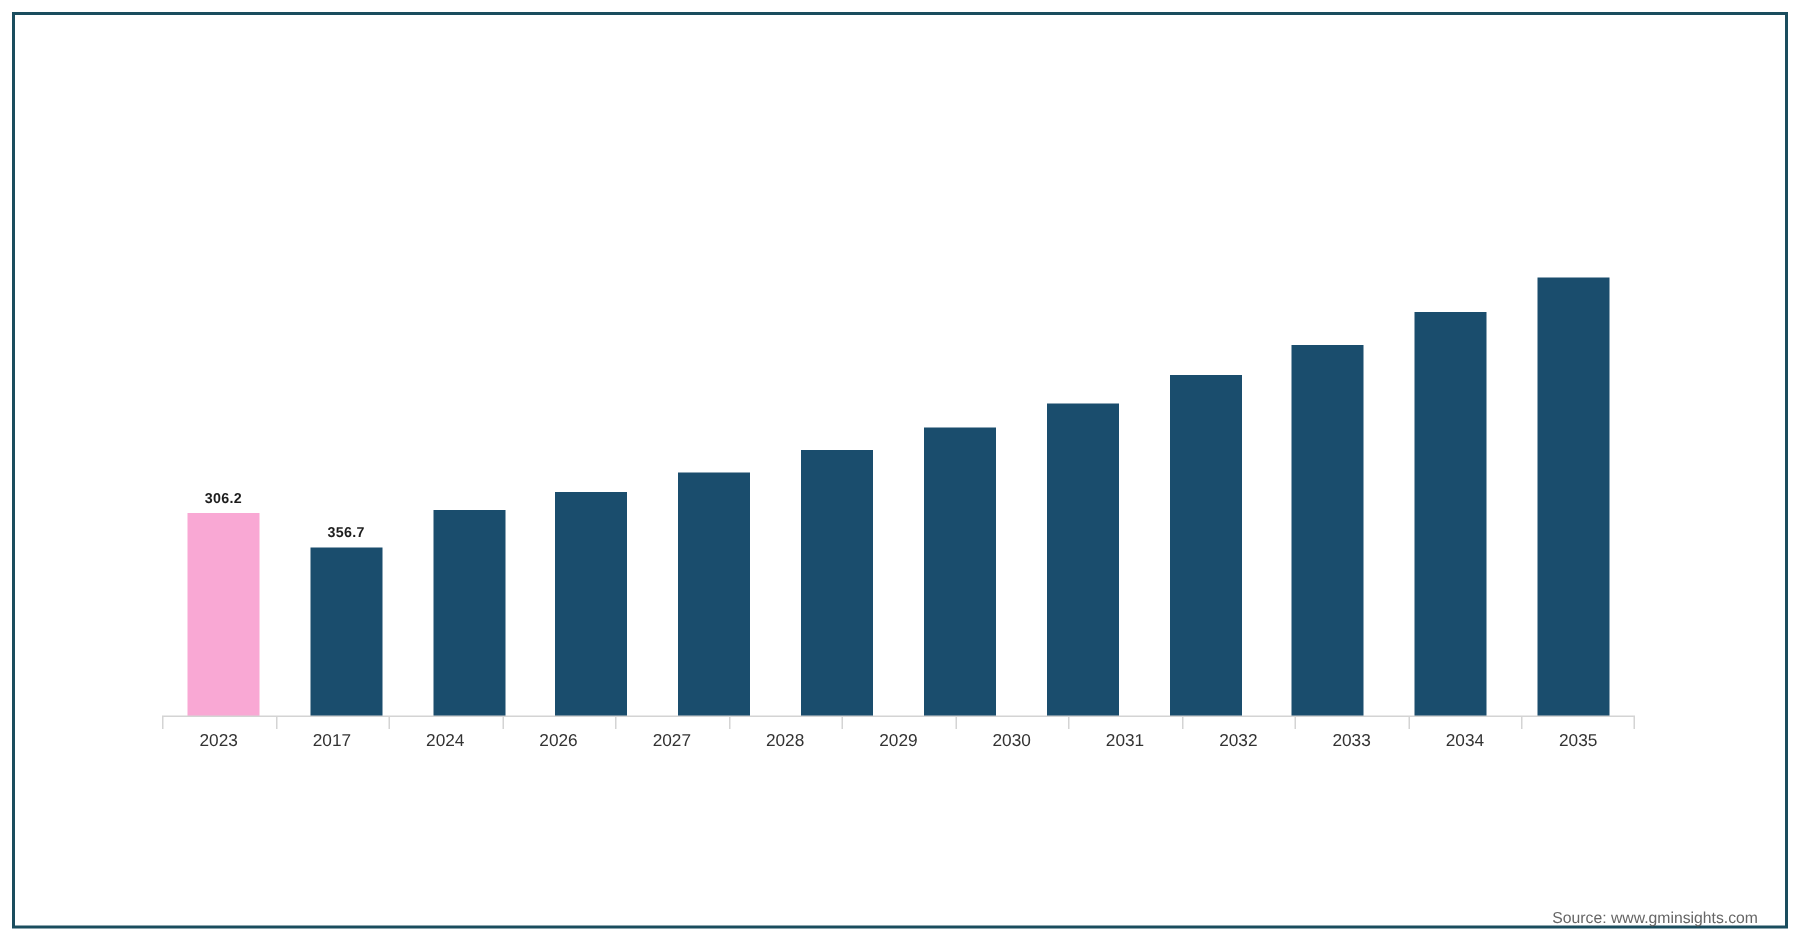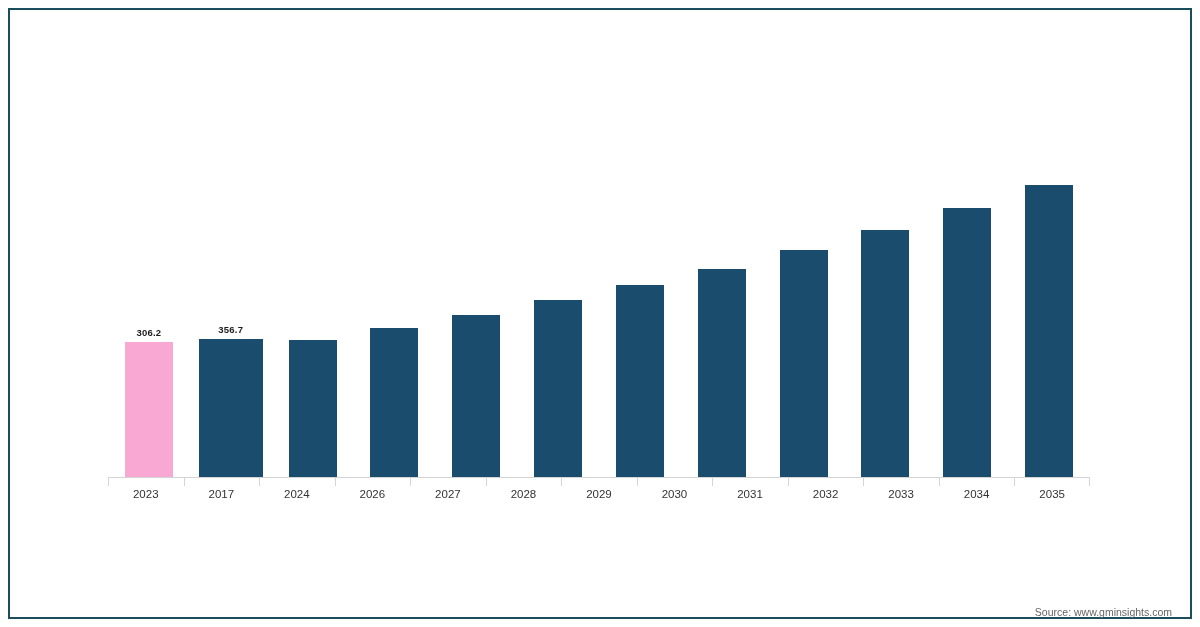--- a/index.html
+++ b/index.html
@@ -150,21 +150,21 @@
 
 
   <div id="plot-area">
     <div id="bars">
         <div class="bar-slot">
           <div class="bar" title="2023: 306.2" style="height: 136px; background: #f9a8d4;">
             <div class="bar-label">306.2</div>
           </div>
         </div>
         <div class="bar-slot">
-          <div class="bar" title="2025: 356.7" style="height: 139px; background: rgb(26, 77, 109); padding-left: 16px;">
+          <div class="bar" title="2025: 356.7" style="height: 113px; background: rgb(26, 77, 109);">
             <div class="bar-label">356.7</div>
           </div>
         </div>
         <div class="bar-slot">
           <div class="bar" title="2026: 385.5" style="height: 138px; background: rgb(26, 77, 109);"></div>
         </div>
         <div class="bar-slot">
           <div class="bar" title="2027: 424.3" style="height: 150px; background: rgb(26, 77, 109);"></div>
         </div>
         <div class="bar-slot">

